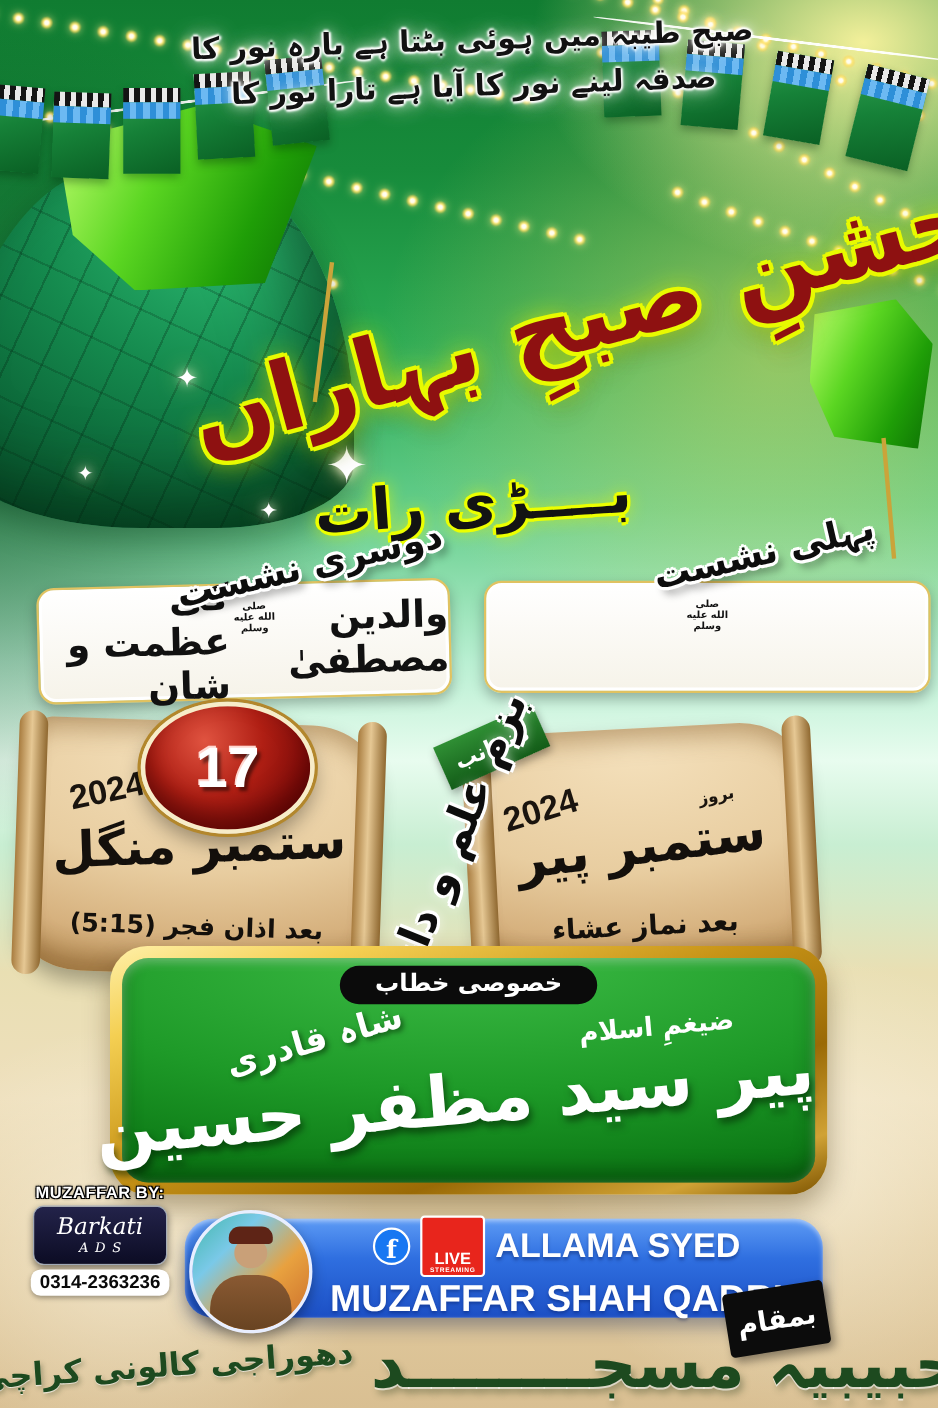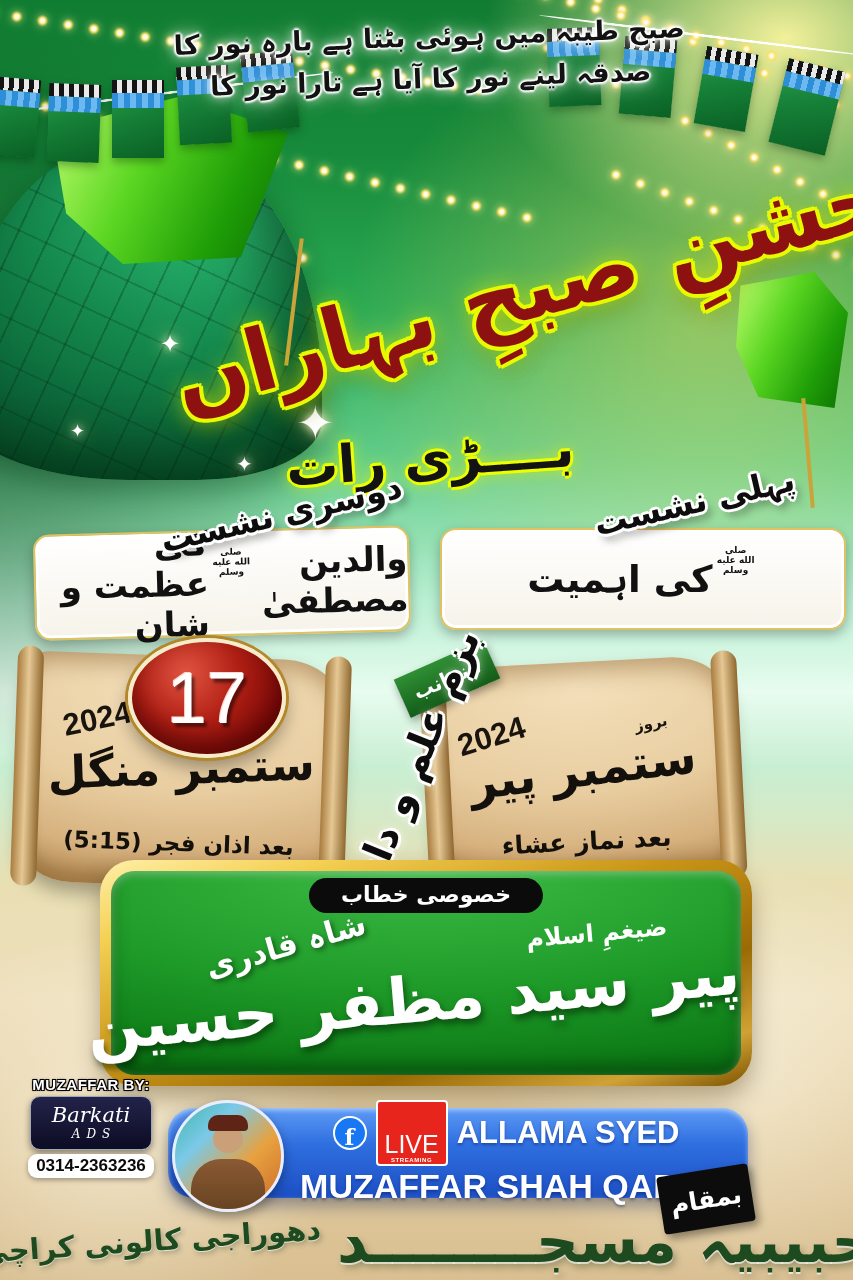--- a/index.html
+++ b/index.html
@@ -90,21 +90,21 @@
     box-shadow:inset 0 12px 20px rgba(120,80,30,.35), inset 0 -14px 20px rgba(120,80,30,.45), 0 10px 18px rgba(0,0,0,.3);}
   .scroll::before,.scroll::after{content:"";position:absolute;top:-2%;height:104%;width:26px;border-radius:13px;
     background:linear-gradient(90deg,#a87c3f,#e6c894 45%,#8f6830);}
   .scroll::before{left:-8px;}
   .scroll::after{right:-8px;}
   .sc16{left:432px;top:662px;width:302px;height:220px;transform:rotate(-3deg);}
   .sc17{left:22px;top:656px;width:318px;height:230px;transform:rotate(2deg);}
   .daybadge{position:absolute;z-index:7;width:150px;height:112px;border-radius:50%;display:flex;align-items:center;justify-content:center;
     background:radial-gradient(circle at 36% 28%, #e05340 0%, #b01f14 42%, #7c0a08 78%, #5e0404 100%);
     border:4px solid #f7ecc9;box-shadow:0 0 0 3px #b3872c, 0 10px 18px rgba(0,0,0,.35), inset 0 -14px 22px rgba(60,0,0,.55);
-    color:#fff;font-family:"Liberation Sans",sans-serif;font-size:72px;font-weight:normal;
+    color:#fff;font-family:"Liberation Sans",sans-serif;font-size:52px;font-weight:bold;
     text-shadow:3px 4px 3px rgba(0,0,0,.5),-1px -1px 0 #ffd7d0;}
   .d16{left:588px;top:640px;}
   .d17{left:128px;top:638px;}
   .year{position:absolute;transform:rotate(-14deg);font-family:"Liberation Sans",sans-serif;font-size:31px;font-weight:bold;color:#1a140e;}
   .sc16 .year{right:206px;top:52px;}
   .sc17 .year{right:210px;top:48px;}
   .broz{position:absolute;font-size:15px;font-weight:bold;color:#1a140e;transform:rotate(-8deg);}
   .sc16 .broz{right:64px;top:56px;}
   .sc17 .broz{right:70px;top:62px;}
   .monthday{position:absolute;left:6px;right:6px;top:80px;text-align:center;font-size:47px;font-weight:bold;color:#14100c;transform:rotate(-4deg);}
@@ -148,21 +148,21 @@
   .lbar{left:168px;top:1108px;width:580px;height:90px;z-index:6;border-radius:26px;
     background:linear-gradient(180deg,#5d9bf5 0%,#2f6fe0 40%,#1c4fc4 100%);
     box-shadow:0 8px 16px rgba(20,40,90,.4), inset 0 2px 5px rgba(255,255,255,.5);
     display:flex;flex-direction:column;align-items:center;justify-content:center;padding-left:96px;box-sizing:border-box;}
   .lrow{display:flex;align-items:center;gap:9px;}
   .fb{width:30px;height:30px;border-radius:50%;background:#1877f2;border:2px solid #fff;color:#fff;
     font-family:"DejaVu Serif",serif;font-weight:bold;font-size:23px;line-height:1;
     display:flex;align-items:flex-end;justify-content:center;overflow:hidden;}
   .live{background:#e8251c;border:2px solid #fff;border-radius:4px;padding:2px 7px 1px;color:#fff;
     font-family:"Liberation Sans",sans-serif;display:flex;flex-direction:column;align-items:center;line-height:1;}
-  .live-t{font-size:25px;font-weight:normal;margin-top:28px;}
+  .live-t{font-size:15px;font-weight:bold;margin-top:28px;}
   .live-s{font-size:6px;letter-spacing:.6px;font-weight:bold;}
   .lt{color:#fff;font-family:"Liberation Sans",sans-serif;font-weight:bold;text-shadow:0 2px 3px rgba(0,20,80,.4);text-align:center;}
   .lt1{font-size:31px;}
   .lt2{font-size:34px;margin-top:1px;}
   .lphoto{position:absolute;left:172px;top:1100px;width:106px;height:106px;z-index:7;border-radius:50%;overflow:hidden;
     border:3px solid #e8eeff;box-shadow:0 5px 12px rgba(0,0,0,.35);
     background:linear-gradient(135deg,#3fb6a8 0%,#7ac9e8 30%,#e8a13f 62%,#c96a2a 100%);}
   .lp-body{position:absolute;bottom:-8px;left:16px;right:16px;height:58px;border-radius:30px 30px 0 0;
     background:linear-gradient(180deg,#8a5a33,#63401f);}
   .lp-head{position:absolute;top:22px;left:38px;width:30px;height:28px;border-radius:50%;background:#c9a078;}
@@ -214,21 +214,20 @@
     <div class="cl">صدقہ لینے نور کا آیا ہے تارا نور کا</div>
   </div>
 
   <div class="main-title abs">جشنِ صبحِ بہاراں</div>
 
   <div class="bari abs">بــــڑی رات</div>
 
   <div class="slabel sl1">پہلی نشست</div>
   <div class="tbox tb1">
     <span class="honor">صلى الله عليه وسلم</span>
-    <span>کی اہمیت</span>
   </div>
 
   <div class="slabel sl2">دوسری نشست</div>
   <div class="tbox tb2">
     <span>والدین مصطفیٰ</span>
     <span class="honor">صلى الله عليه وسلم</span>
     <span>کی عظمت و شان</span>
   </div>
 
   <div class="scroll sc16">

